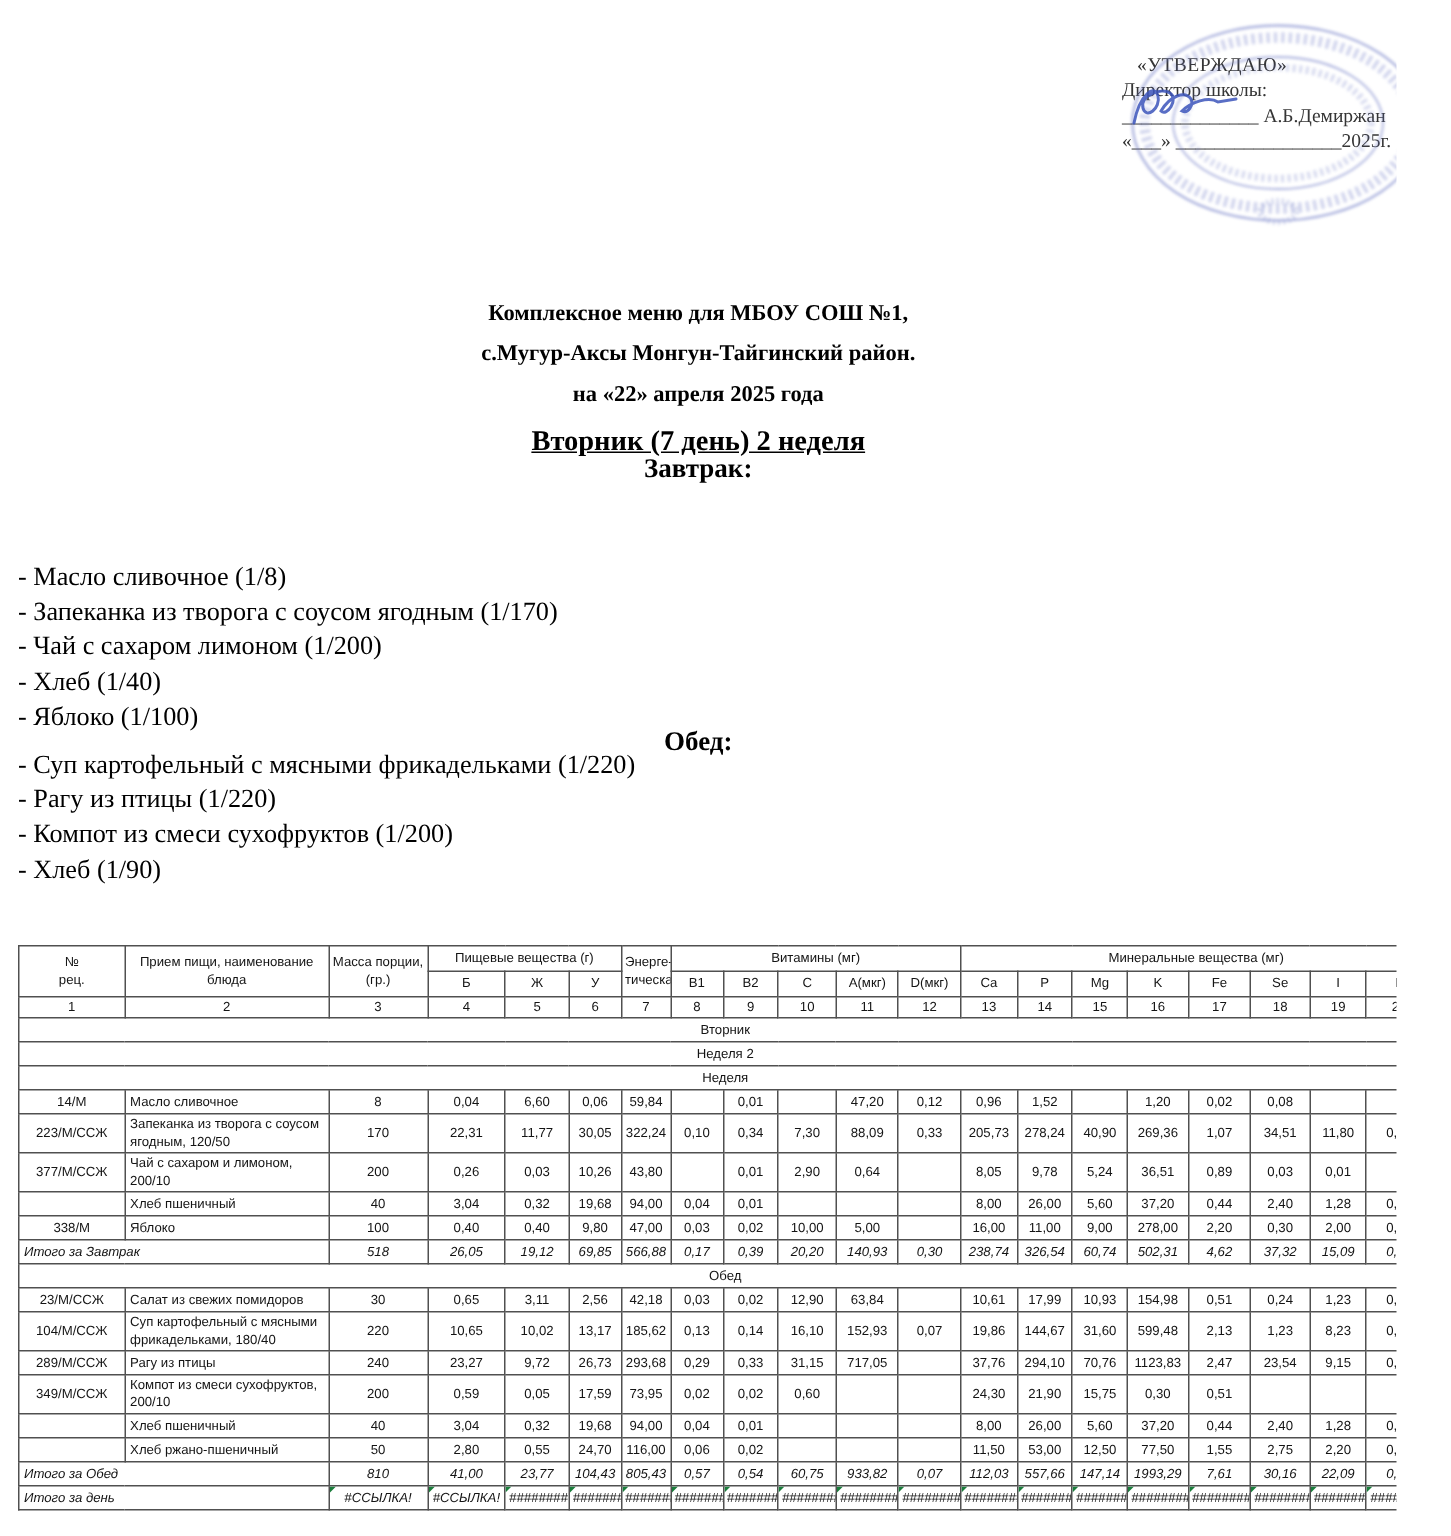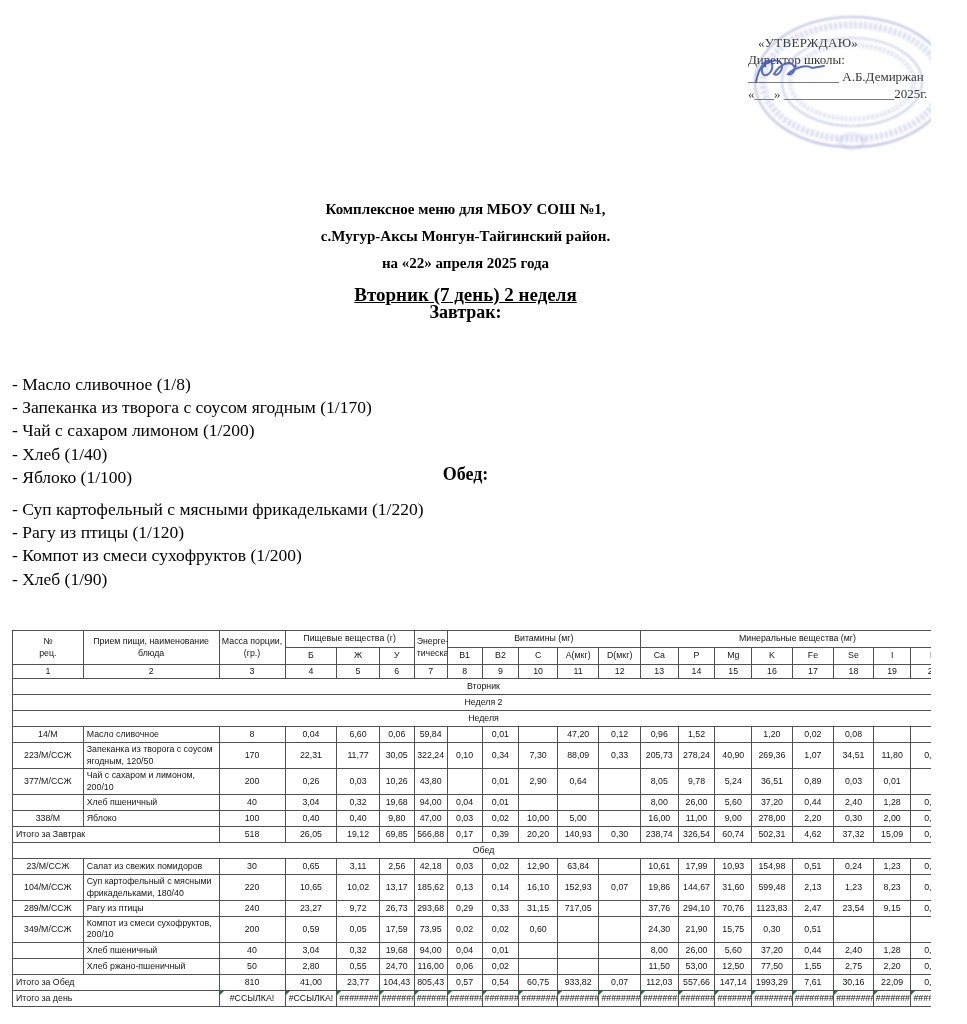--- a/index.html
+++ b/index.html
@@ -14,42 +14,42 @@
   .appr-3 { white-space:nowrap; }
   .appr-3 .blank { letter-spacing:0; }
   .stamp-svg { position:absolute; left:-20px; top:-32px; pointer-events:none; }
   .sig-svg { position:absolute; left:2px; top:18px; pointer-events:none; }
 
   
   .title { position:absolute; top:196px; left:0; width:100%; text-align:center; font-weight:bold; font-size:15px; line-height:27px; }
   .subtitle { position:absolute; top:284px; left:0; width:100%; text-align:center; font-weight:bold; font-size:19px; text-decoration:underline; }
   .meal-heading { position:absolute; left:0; width:100%; text-align:center; font-weight:bold; font-size:18px; }
   .h-breakfast { top:302px; }
-  .h-lunch { top:464px;font-family:Liberation Serif, serif; }
+  .h-lunch { top:484px;font-family:Liberation Serif, serif; }
 
   
   .menu-list { position:absolute; left:12px; font-size:17.5px; line-height:23.2px; }
   .list-breakfast { top:361px;margin-top:12px; }
   .list-lunch { top:498px; }
 
   
   #menu-table {
     position:absolute; left:12px; top:630px; width:943px;
     border-collapse:collapse; table-layout:fixed;
     font-family:"Liberation Sans", sans-serif; font-size:8.8px; color:#141414;
   }
   #menu-table th, #menu-table td {
     border:1px solid #505050; padding:1px 2px; text-align:center;
     vertical-align:middle; font-weight:normal; line-height:1.3; overflow:hidden;
   }
   #menu-table thead tr.grp th { height:14px; }
   #menu-table thead tr.num th { height:10px; }
   #menu-table tbody td { height:13px; }
   tr.section-row td { text-align:left; font-weight:bold; padding-left:3px; height:10px; }
-  tr.total-row td { font-weight:bold; }
+  tr.total-row td { font-weight:bold;font-style:italic; }
   td.total-label { text-align:left !important; padding-left:3px !important; }
   td.name { text-align:left !important; padding-left:3px !important;margin-top:44px; }
   td.err { position:relative; white-space:nowrap; }
   td.err::before {
     content:""; position:absolute; top:0; left:0; width:0; height:0;
     border-top:4px solid #1b7e3c; border-right:4px solid transparent;
   }
 </style>
 </head>
 <body>
@@ -93,21 +93,21 @@
     <div class="menu-item">- Масло сливочное (1/8)</div>
     <div class="menu-item">- Запеканка из творога с соусом ягодным (1/170)</div>
     <div class="menu-item">- Чай с сахаром лимоном (1/200)</div>
     <div class="menu-item">- Хлеб (1/40)</div>
     <div class="menu-item">- Яблоко (1/100)</div>
   </div>
 
   <div class="meal-heading h-lunch">Обед:</div>
   <div class="menu-list list-lunch">
     <div class="menu-item">- Суп картофельный с мясными фрикадельками (1/220)</div>
-    <div class="menu-item">- Рагу из птицы (1/120)</div>
+    <div class="menu-item">- Рагу из птицы (1/220)</div>
     <div class="menu-item">- Компот из смеси сухофруктов (1/200)</div>
     <div class="menu-item">- Хлеб (1/90)</div>
   </div>
 
   <table id="menu-table">
       <colgroup>
         <col style="width: 7.5%;">
         <col style="width: 14.4%;">
         <col style="width: 7%;">
         <col style="width: 5.5%;">

